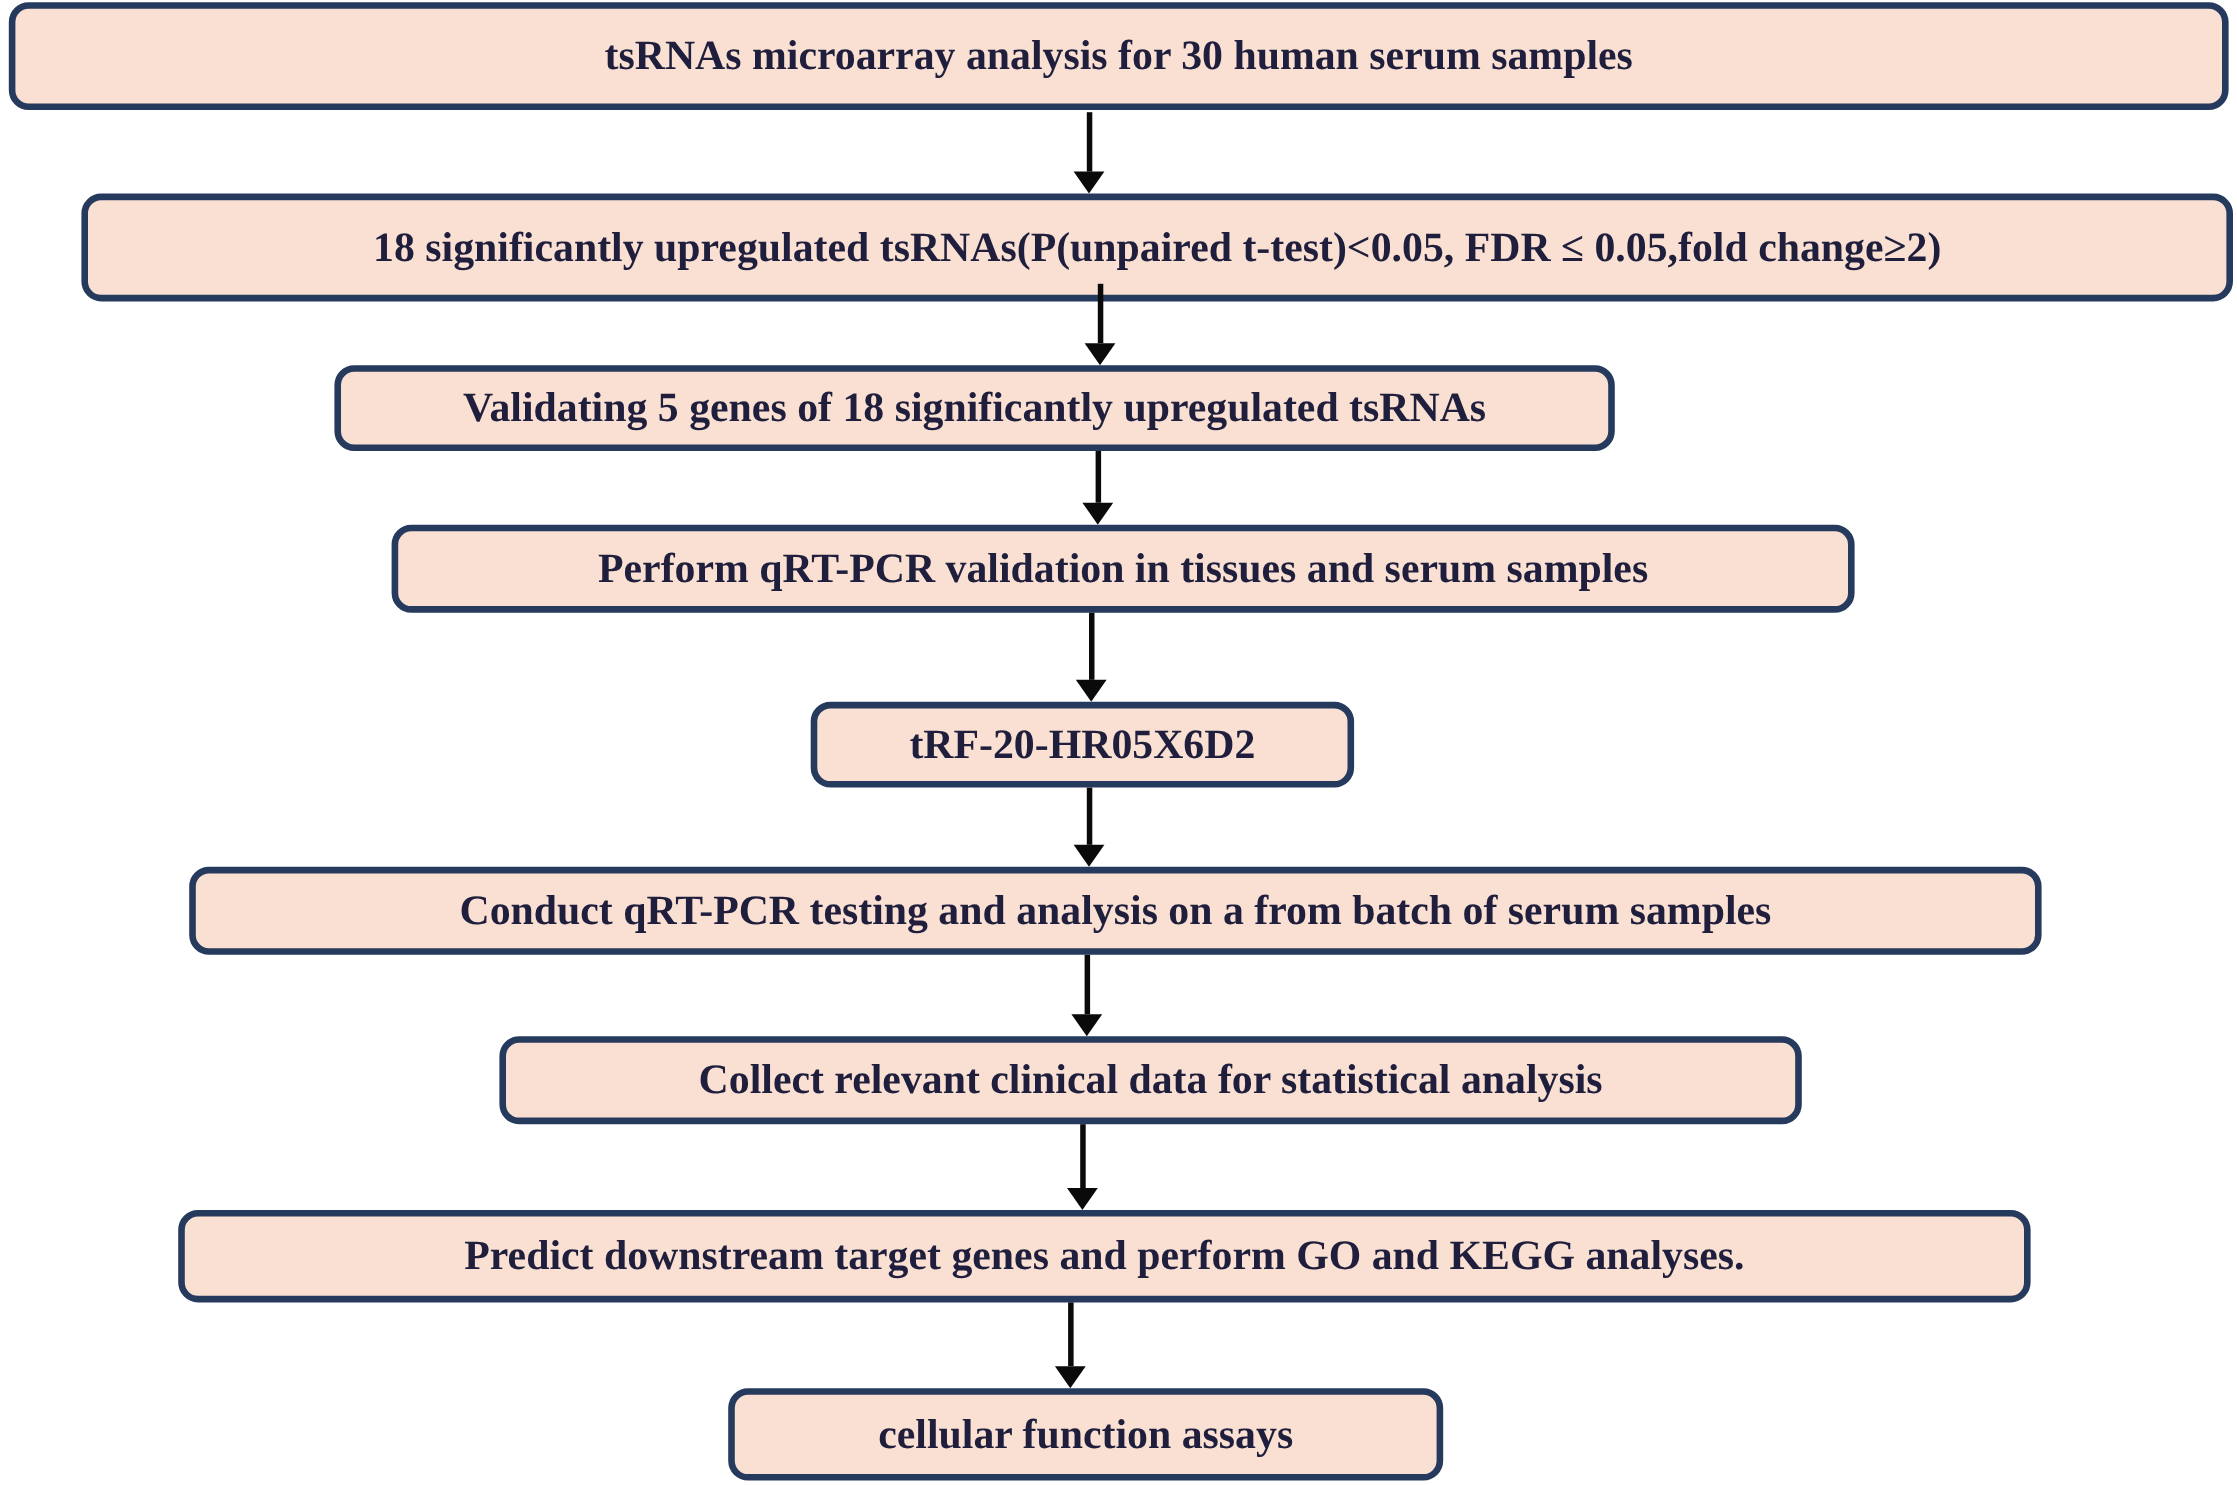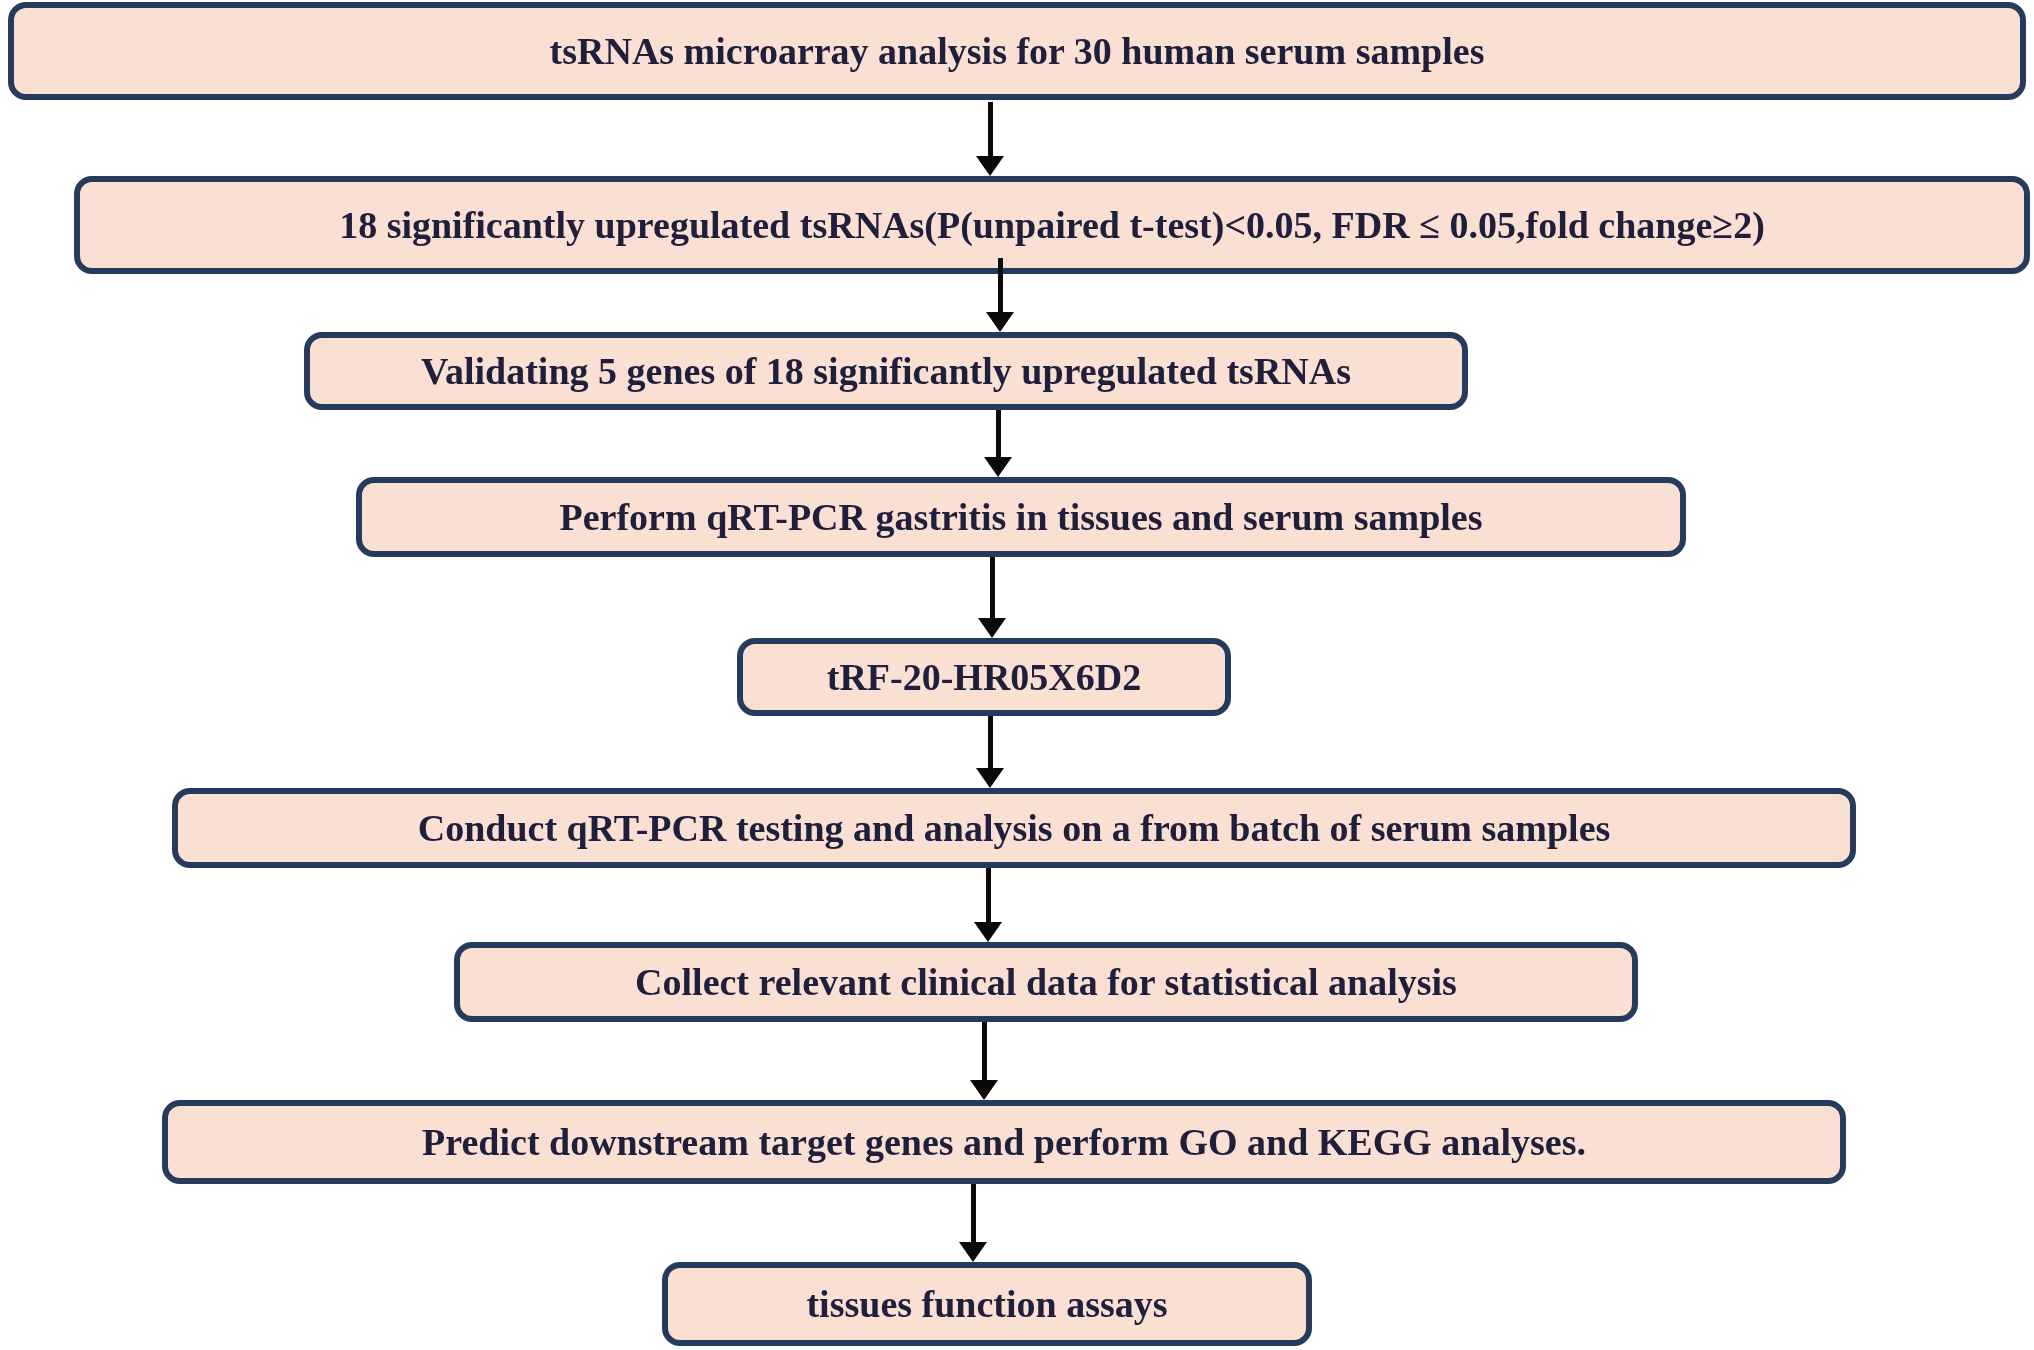--- a/index.html
+++ b/index.html
@@ -81,21 +81,21 @@
   <div class="box" style="left:304px; top:332px; width:1164px; height:78px; font-size:38px;">
     <span class="line">Validating 5 genes of 18 significantly upregulated tsRNAs</span>
   </div>
 
   <div class="arrow" style="left:998px; top:410px; height:67px;">
     <div class="shaft"></div>
     <div class="head"></div>
   </div>
 
   <div class="box" style="left:356px; top:477px; width:1330px; height:80px; font-size:38px;">
-    <span class="line">Perform qRT-PCR gastritis in tissues and serum samples</span>
+    <span class="line">Perform qRT-PCR validation in tissues and serum samples</span>
   </div>
 
   <div class="arrow" style="left:992px; top:557px; height:81px;">
     <div class="shaft"></div>
     <div class="head"></div>
   </div>
 
   <div class="box" style="left:737px; top:638px; width:494px; height:78px; font-size:38px;">
     <span class="line">tRF-20-HR05X6D2</span>
   </div>
@@ -126,16 +126,16 @@
   <div class="box" style="left:162px; top:1100px; width:1684px; height:84px; font-size:38px;text-align:right;">
     <span class="line">Predict downstream target genes and perform GO and KEGG analyses.</span>
   </div>
 
   <div class="arrow" style="left:973px; top:1184px; height:78px;">
     <div class="shaft"></div>
     <div class="head"></div>
   </div>
 
   <div class="box" style="left:662px; top:1262px; width:650px; height:84px; font-size:38px;">
-    <span class="line">tissues function assays</span>
+    <span class="line">cellular function assays</span>
   </div>
 
 </div>
 
 </body></html>

